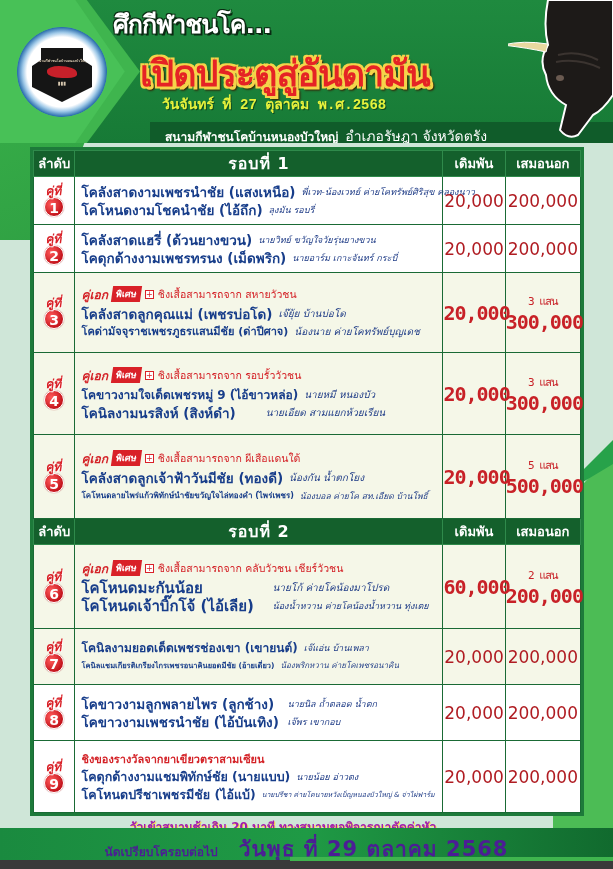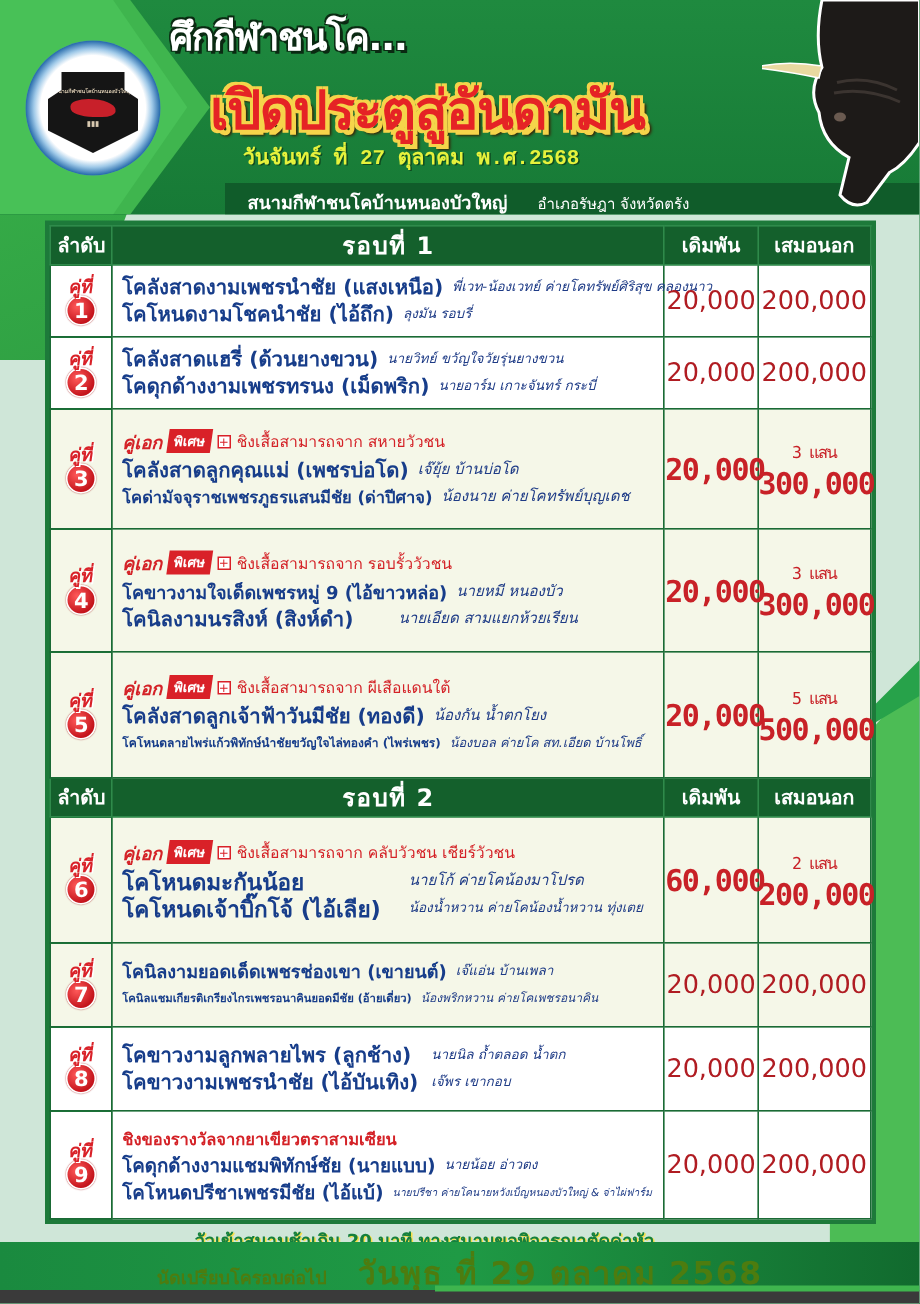--- a/index.html
+++ b/index.html
@@ -85,21 +85,21 @@
   }
   .venue-band {
     position: absolute; left: 150px; top: 122px; width: 463px; height: 21px;
     background: #105c2a;
   }
   .venue {
     position: absolute; left: 165px; top: 125px;
     color: #ffffff; font-size: 12px; font-weight: bold;
     font-family: "DejaVu Sans", sans-serif;
   }
-  .venue-sub { font-weight: normal; font-size: 10px; margin-left: 20px; }
+  .venue-sub { font-weight: normal; font-size: 14px; margin-left: 7px; }
   .bull {
     position: absolute; right: 0; top: 0; width: 105px; height: 150px;
   }
   
   .table-wrap {
     position: absolute; left: 30px; top: 147px; width: 554px;
     background: #1d7a3a; padding: 3px;
   }
   table {
     width: 100%; border-collapse: collapse;
@@ -140,32 +140,32 @@
   .bull-name.small { font-size: 9.5px; }
   .owner { color: #1e3b86; font-style: italic; font-size: 9px; margin-left: 6px; }
   .owner.big { font-size: 10px; }
   td.money { text-align: center; color: #c82127; font-weight: bold; }
   td.money.normal { font-size: 17px; font-weight: normal; color: #b01c22; font-family: "DejaVu Sans", sans-serif; }
   td.money.big { font-size: 20px; font-family: "DejaVu Sans Mono", monospace; letter-spacing: -1px; }
   .lakh { display: block; font-size: 11px; font-weight: normal; color: #c82127; }
   
   .footer-note {
     position: absolute; left: 0; top: 817px; width: 566px; text-align: center;
-    color: #15803d; font-weight: bold; font-size: 12px;
+    color: #a21caf; font-weight: bold; font-size: 12px;
     font-family: "DejaVu Sans", sans-serif;
     text-shadow: 1px 1px 0 #f7e04a;
   }
   .footer-band {
     position: absolute; left: 0; top: 828px; width: 613px; height: 32px;
     background: linear-gradient(90deg, #1a8a3f 0%, #1f9a45 50%, #116a2e 100%);
     clip-path: polygon(0 0, 100% 0, 100% 100%, 0 100%);
   }
   .footer-line {
     position: absolute; left: 0; top: 832px; width: 613px; text-align: center;
-    color: #4d7c0f; font-family: "DejaVu Sans", sans-serif; font-weight: bold;
+    color: #4c1d95; font-family: "DejaVu Sans", sans-serif; font-weight: bold;
     display: flex; justify-content: center; align-items: baseline; gap: 21px;
   }
   .footer-prefix { font-size: 12px; }
   .footer-date { font-size: 21px; letter-spacing: 1px; }
   .bottom-strip {
     position: absolute; left: 0; top: 860px; width: 613px; height: 9px; background: #3a3a3a;
   }
   .bottom-wedge {
     position: absolute; left: 290px; top: 857px; width: 323px; height: 4px; background: #3fb54e;
   }

